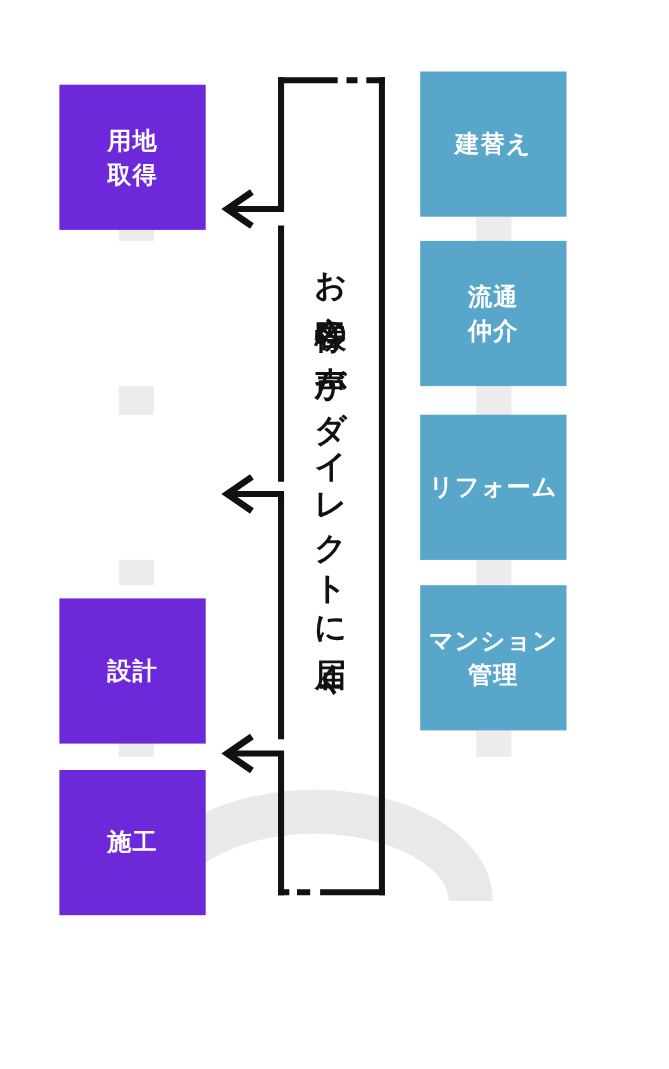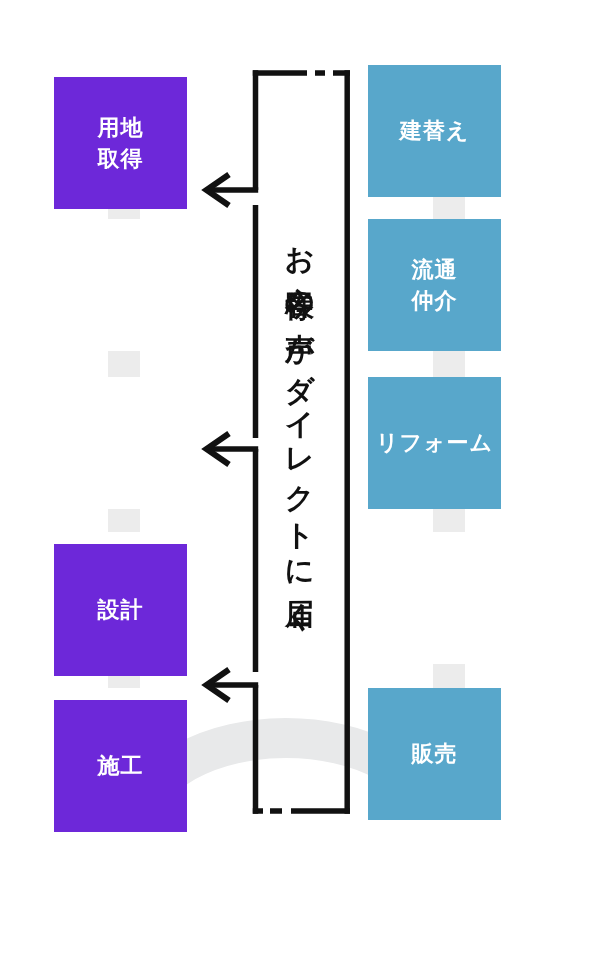--- a/index.html
+++ b/index.html
@@ -13,21 +13,21 @@
   .layer-svg{position:absolute;left:0;top:0;z-index:1;}
   .connector{
     position:absolute;width:32px;background:#ececec;z-index:1;
   }
   .box{
     position:absolute;width:133px;height:132px;z-index:2;
     display:flex;align-items:center;justify-content:center;
     text-align:center;
   }
   .box.left{left:54px;background:#6d28d9;margin-top:12px;}
-  .box.right{left:368px;background:#58a7cb;}
+  .box.right{left:382px;background:#58a7cb;}
   .box-label{
     color:#ffffff;font-weight:bold;font-size:22px;line-height:1.42;
     letter-spacing:1px;white-space:pre-line;
   }
   .center-text{
     position:absolute;left:283px;top:226px;z-index:3;
     writing-mode:vertical-rl;text-orientation:mixed;
     font-size:29px;font-weight:bold;color:#111111;
     letter-spacing:4.5px;line-height:34px;
   }
@@ -90,19 +90,20 @@
   <div class="box right r1">
     <span class="box-label">建替え</span>
   </div>
   <div class="box right r2">
     <span class="box-label">流通
 仲介</span>
   </div>
   <div class="box right r3">
     <span class="box-label">リフォーム</span>
   </div>
-  <div class="box right r5">
-    <span class="box-label">販売</span>
+  <div class="box right r4">
+    <span class="box-label">マンション
+管理</span>
   </div>
 
   <div class="center-text">お客様の声がダイレクトに届く!</div>
 
 </div>
 
 </body></html>

